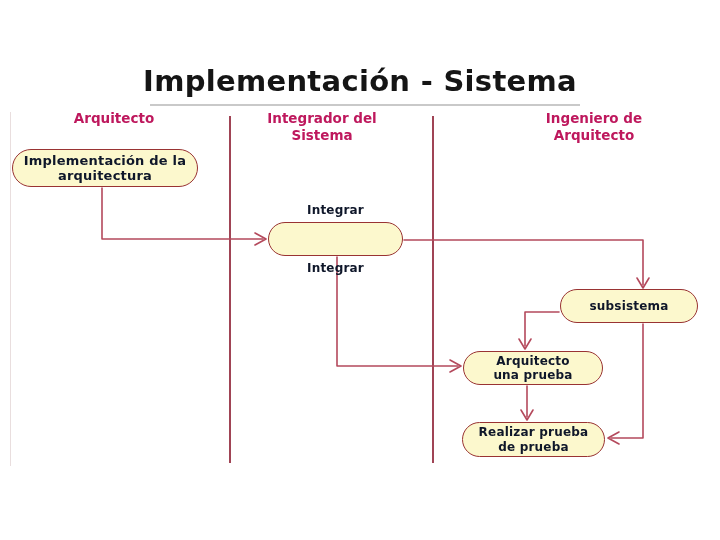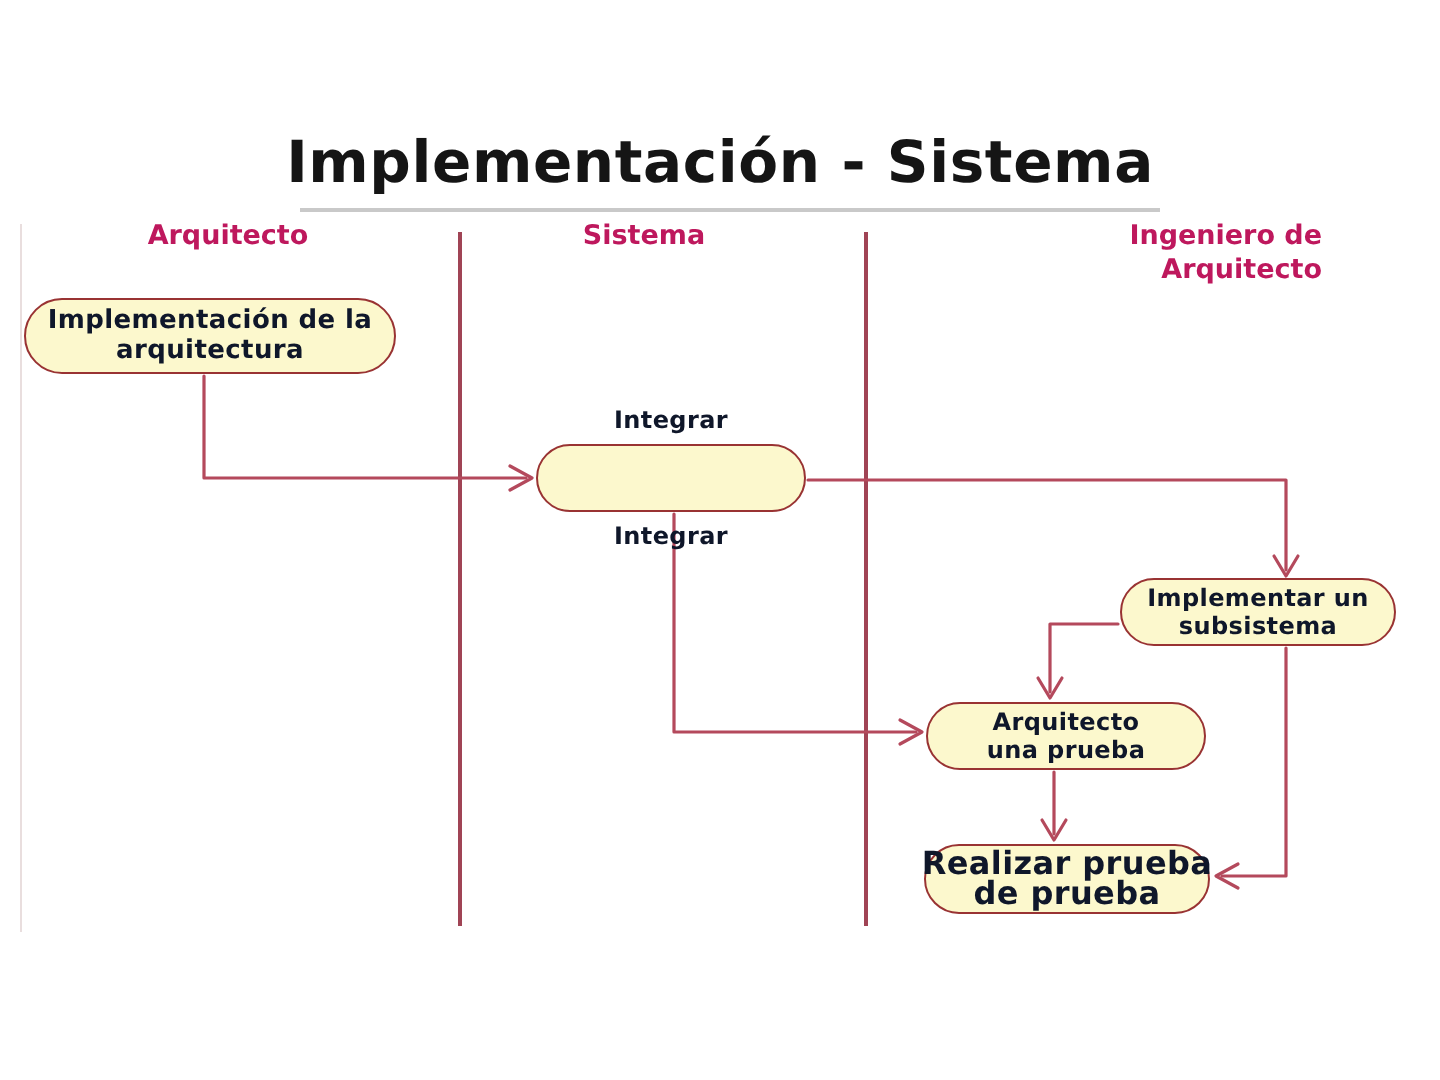--- a/index.html
+++ b/index.html
@@ -20,53 +20,54 @@
   .diagram-left-edge {
     position:absolute; left:10px; top:112px; width:1px; height:354px;
     background:#e9dede;
   }
   .lane-header {
     position:absolute; top:110px; width:160px; text-align:center;
     font-size:13.5px; font-weight:bold; color:#be185d; line-height:16.5px;
   }
   .lane-header.h1 { left:34px; }
   .lane-header.h2 { left:242px; }
-  .lane-header.h3 { left:501px;text-align:right; }
+  .lane-header.h3 { left:514px; }
   .lane-divider {
     position:absolute; top:116px; width:2px; height:347px;
     background:#a04455;
   }
   .lane-divider.d1 { left:229px; }
   .lane-divider.d2 { left:432px; }
   .flow-svg { position:absolute; left:0; top:0; }
   .node {
     position:absolute; box-sizing:border-box;
     background:#fcf8cd; border:1.6px solid #993333; border-radius:20px;
     display:flex; flex-direction:column; align-items:center; justify-content:center;
     color:#0f172a; font-weight:600; text-align:center; letter-spacing:.2px;
   }
   .node .ln { white-space:nowrap; }
   .node.n1 { left:12px;  top:149px; width:186px; height:38px; font-size:13px;   line-height:15.5px; }
   .node.n2 { left:268px; top:222px; width:135px; height:34px; font-size:12px;  line-height:14.5px;gap:44px; }
   .node.n3 { left:560px; top:289px; width:138px; height:34px; font-size:12px;  line-height:14.5px; }
   .node.n4 { left:463px; top:351px; width:140px; height:34px; font-size:12px;  line-height:14.5px; }
-  .node.n5 { left:462px; top:422px; width:143px; height:35px; font-size:16px;  line-height:14.5px; }
+  .node.n5 { left:462px; top:422px; width:143px; height:35px; font-size:12px;  line-height:14.5px; }
 </style>
 </head>
 <body>
 
 <div class="slide-title">Implementación - Sistema</div>
 <div class="title-underline"></div>
 <div class="diagram-left-edge"></div>
 
 <div class="lane-header h1">
   <div class="ln">Arquitecto</div>
   <div class="ln"></div>
 </div>
 <div class="lane-header h2">
+  <div class="ln">Integrador del</div>
   <div class="ln">Sistema</div>
 </div>
 <div class="lane-header h3">
   <div class="ln">Ingeniero de</div>
   <div class="ln">Arquitecto</div>
 </div>
 
 <div class="lane-divider d1"></div>
 <div class="lane-divider d2"></div>
 
@@ -105,21 +106,20 @@
 
 <div class="node n1">
   <div class="ln">Implementación de la</div>
   <div class="ln">arquitectura</div>
 </div>
 <div class="node n2">
   <div class="ln">Integrar</div>
   <div class="ln">Integrar</div>
 </div>
 <div class="node n3">
-  <div class="ln">Implementar un</div>
   <div class="ln">subsistema</div>
 </div>
 <div class="node n4">
   <div class="ln">Arquitecto</div>
   <div class="ln">una prueba</div>
 </div>
 <div class="node n5">
   <div class="ln">Realizar prueba</div>
   <div class="ln">de prueba</div>
 </div>

